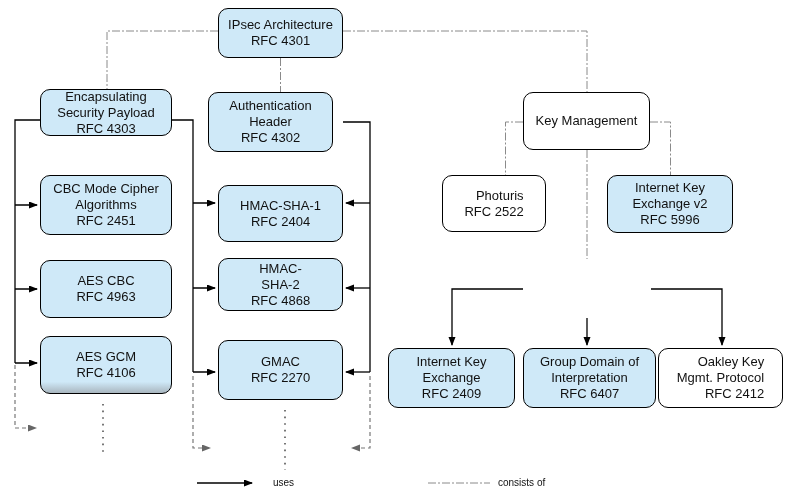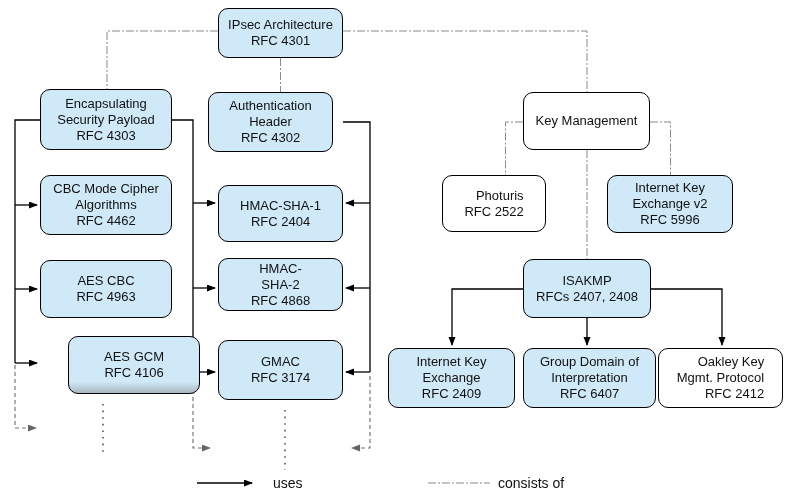--- a/index.html
+++ b/index.html
@@ -7,34 +7,35 @@
     --node-fill-white:#ffffff;
     --line-black:#000000;
     --line-gray:#8a8a8a;
     --text-color:#111111;
   }
   html,body{margin:0;padding:0;background:#ffffff;}
   #stage{
     position:relative;width:793px;height:494px;background:#ffffff;
     font-family:"Liberation Sans", sans-serif;color:var(--text-color);
     overflow:hidden;
+    border-radius:7px;
   }
   #wires{position:absolute;left:0;top:0;width:793px;height:494px;}
   .node{
     position:absolute;display:flex;align-items:center;justify-content:center;
     border:1.4px solid var(--line-black);border-radius:10px;
     box-sizing:border-box;text-align:center;
     font-size:13px;line-height:16px;
   }
   .node.blue{background:var(--node-fill-blue);}
   .node.white{background:var(--node-fill-white);text-align:right;}
-  .node.stacked{background:linear-gradient(180deg,var(--node-fill-blue) 80%,#a9b6bf 100%);margin-left:28px;}
+  .node.stacked{background:linear-gradient(180deg,var(--node-fill-blue) 80%,#a9b6bf 100%);}
   .node-label{white-space:pre-line;padding:0 4px;}
   .legend-label{
-    position:absolute;font-size:14px;line-height:16px;color:var(--text-color);
+    position:absolute;font-size:10px;line-height:16px;color:var(--text-color);
   }
   .wire-dashdot{stroke:var(--line-gray);stroke-width:1;fill:none;stroke-dasharray:8 2 2 2;}
   .wire-solid{stroke:var(--line-black);stroke-width:1.3;fill:none;}
   .wire-graydash{stroke:#777777;stroke-width:1.2;fill:none;stroke-dasharray:4 3;}
   .wire-dots{stroke:#555555;stroke-width:1.6;fill:none;stroke-dasharray:1.6 5;}
 </style>
 </head>
 <body>
 
 <div id="stage">
@@ -96,30 +97,30 @@
     <g>
       <path class="wire-dashdot" d="M428 483 H490"></path>
     </g>
   </svg>
 
   <div class="node blue" style="left:218px;top:8px;width:125px;height:50px">
     <span class="node-label">IPsec Architecture
 RFC 4301</span>
     </div>
 
-  <div class="node blue" style="left:40px;top:89px;width:132px;height:61px">
+  <div class="node blue" style="left:40px;top:89px;width:132px;height:47px">
     <span class="node-label">Encapsulating
 Security Payload
 RFC 4303</span>
     </div>
 
   <div class="node blue" style="left:40px;top:175px;width:132px;height:60px">
     <span class="node-label">CBC Mode Cipher
 Algorithms
-RFC 4462</span>
+RFC 2451</span>
     </div>
 
   <div class="node blue" style="left:40px;top:260px;width:132px;height:58px">
     <span class="node-label">AES CBC
 RFC 4963</span>
     </div>
 
   <div class="node blue stacked" style="left:40px;top:336px;width:132px;height:58px">
     <span class="node-label">AES GCM
 RFC 4106</span>
@@ -137,42 +138,38 @@
     </div>
 
   <div class="node blue" style="left:218px;top:258px;width:125px;height:53px">
     <span class="node-label">HMAC-
 SHA-2
 RFC 4868</span>
     </div>
 
   <div class="node blue" style="left:218px;top:340px;width:125px;height:60px">
     <span class="node-label">GMAC
-RFC 3174</span>
+RFC 2270</span>
     </div>
 
   <div class="node white" style="left:523px;top:92px;width:127px;height:58px">
     <span class="node-label">Key Management</span>
     </div>
 
   <div class="node white" style="left:442px;top:175px;width:104px;height:57px">
     <span class="node-label">Photuris
 RFC 2522</span>
     </div>
 
   <div class="node blue" style="left:607px;top:175px;width:126px;height:58px">
     <span class="node-label">Internet Key
 Exchange v2
 RFC 5996</span>
     </div>
 
-  <div class="node blue" style="left:523px;top:259px;width:128px;height:59px">
-    <span class="node-label">ISAKMP
-RFCs 2407, 2408</span>
-    </div>
 
   <div class="node blue" style="left:388px;top:348px;width:127px;height:60px">
     <span class="node-label">Internet Key
 Exchange
 RFC 2409</span>
     </div>
 
   <div class="node blue" style="left:523px;top:348px;width:133px;height:60px">
     <span class="node-label">Group Domain of
 Interpretation

